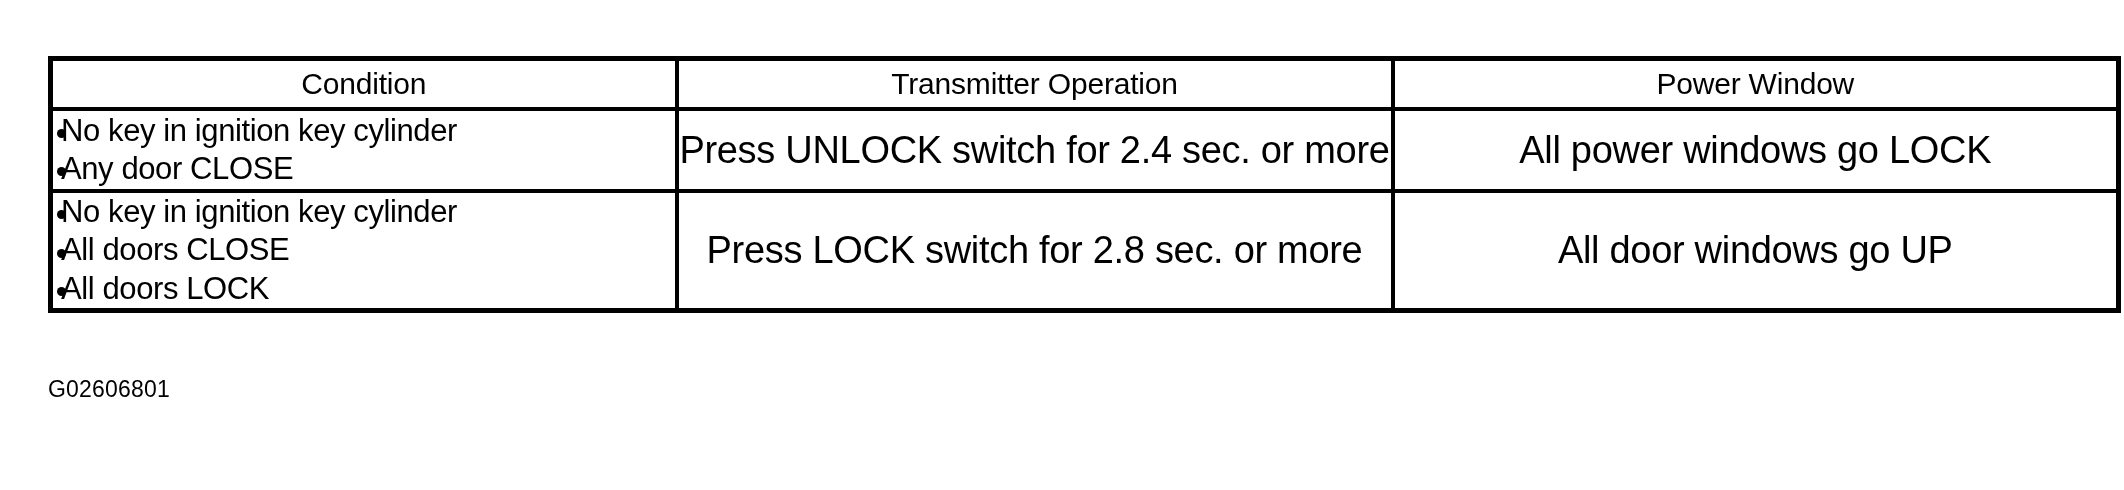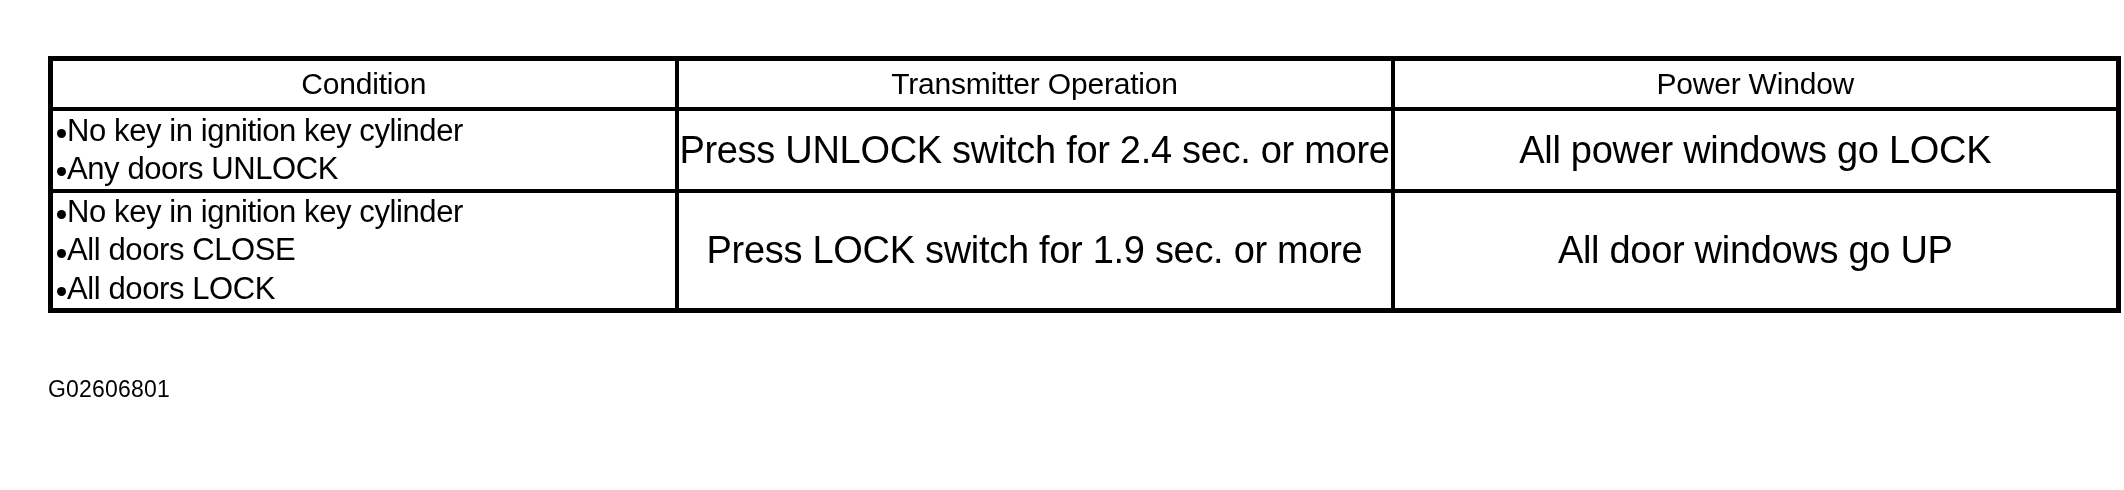--- a/index.html
+++ b/index.html
@@ -75,21 +75,21 @@
     padding: 10px 0 10px 18px;
     text-align: left;
   }
   .bullet-list {
     list-style: none;
     margin: 0;
     padding: 0;
   }
   .bullet-list li {
     position: relative;
-    padding-left: 14px;
+    padding-left: 8px;
     font-size: 31px;
     line-height: 1.24;
     letter-spacing: -0.4px;
     white-space: nowrap;
   }
   .bullet-list li::before {
     content: "";
     position: absolute;
     left: 4px;
     top: 0.56em;
@@ -127,36 +127,36 @@
         <th>Power Window</th>
       </tr>
     </thead>
 
     <tbody>
 
       <tr class="row-1">
         <td class="cond-cell">
           <ul class="bullet-list">
             <li>No key in ignition key cylinder</li>
-            <li>Any doors UNLOCK</li>
+            <li>Any door CLOSE</li>
           </ul>
         </td>
         <td class="cell-center">Press UNLOCK switch for 2.4 sec. or more</td>
         <td class="cell-center">All power windows go LOCK</td>
       </tr>
 
       <tr class="row-2">
         <td class="cond-cell">
           <ul class="bullet-list">
             <li>No key in ignition key cylinder</li>
             <li>All doors CLOSE</li>
             <li>All doors LOCK</li>
           </ul>
         </td>
-        <td class="cell-center">Press LOCK switch for 1.9 sec. or more</td>
+        <td class="cell-center">Press LOCK switch for 2.8 sec. or more</td>
         <td class="cell-center">All door windows go UP</td>
       </tr>
 
     </tbody>
   </table>
 
   <div class="figure-id">G02606801</div>
 
 </div>
 

